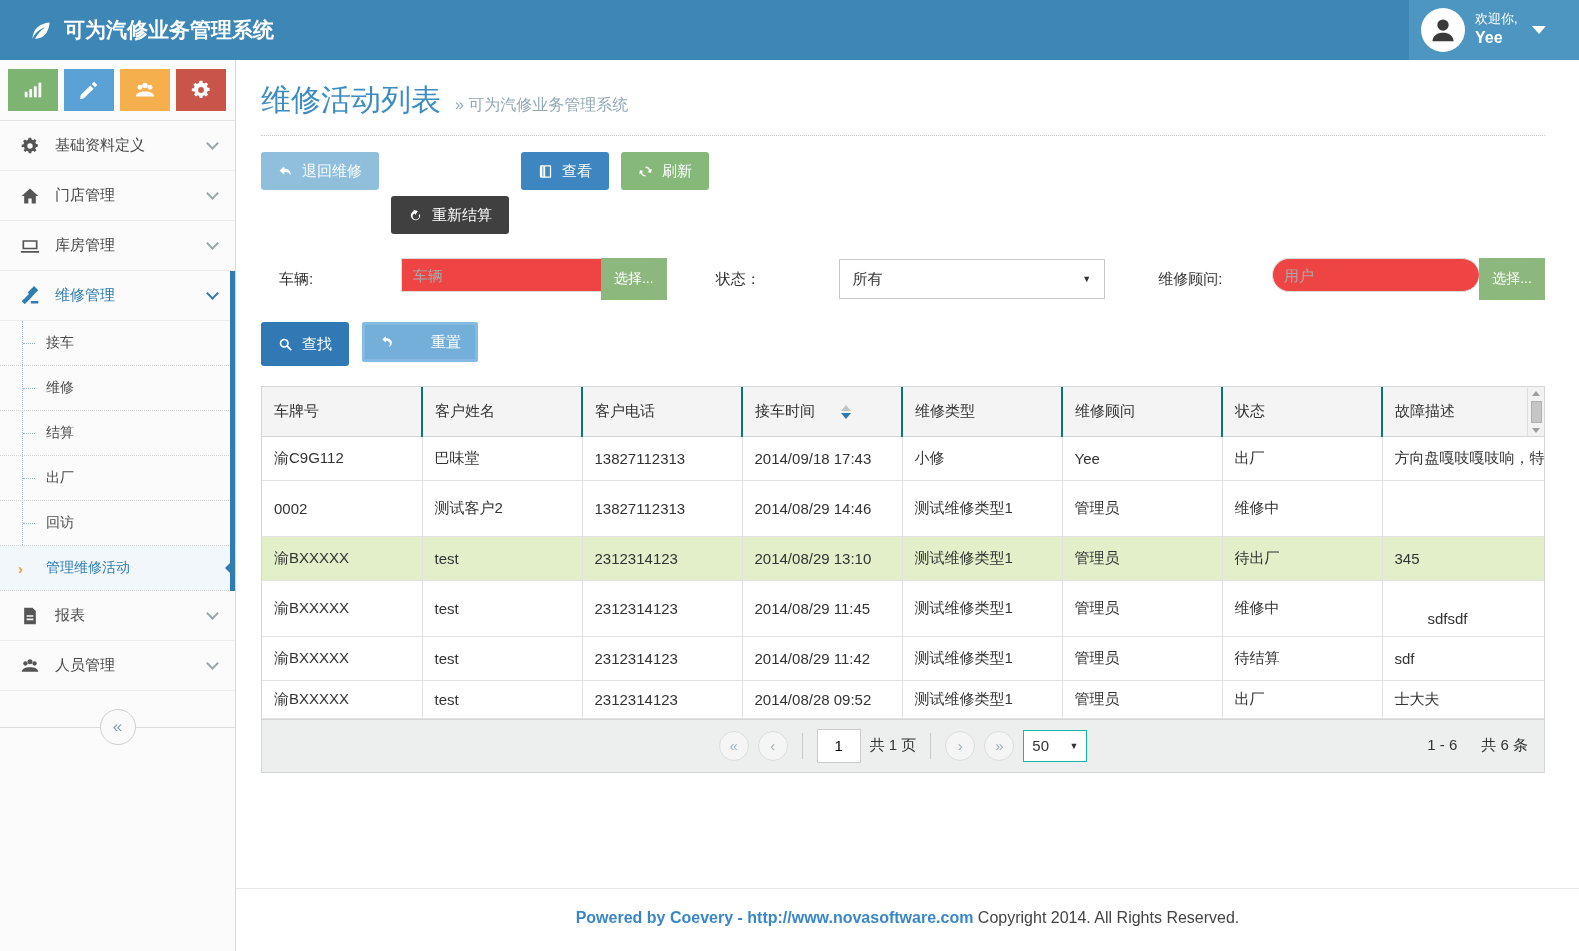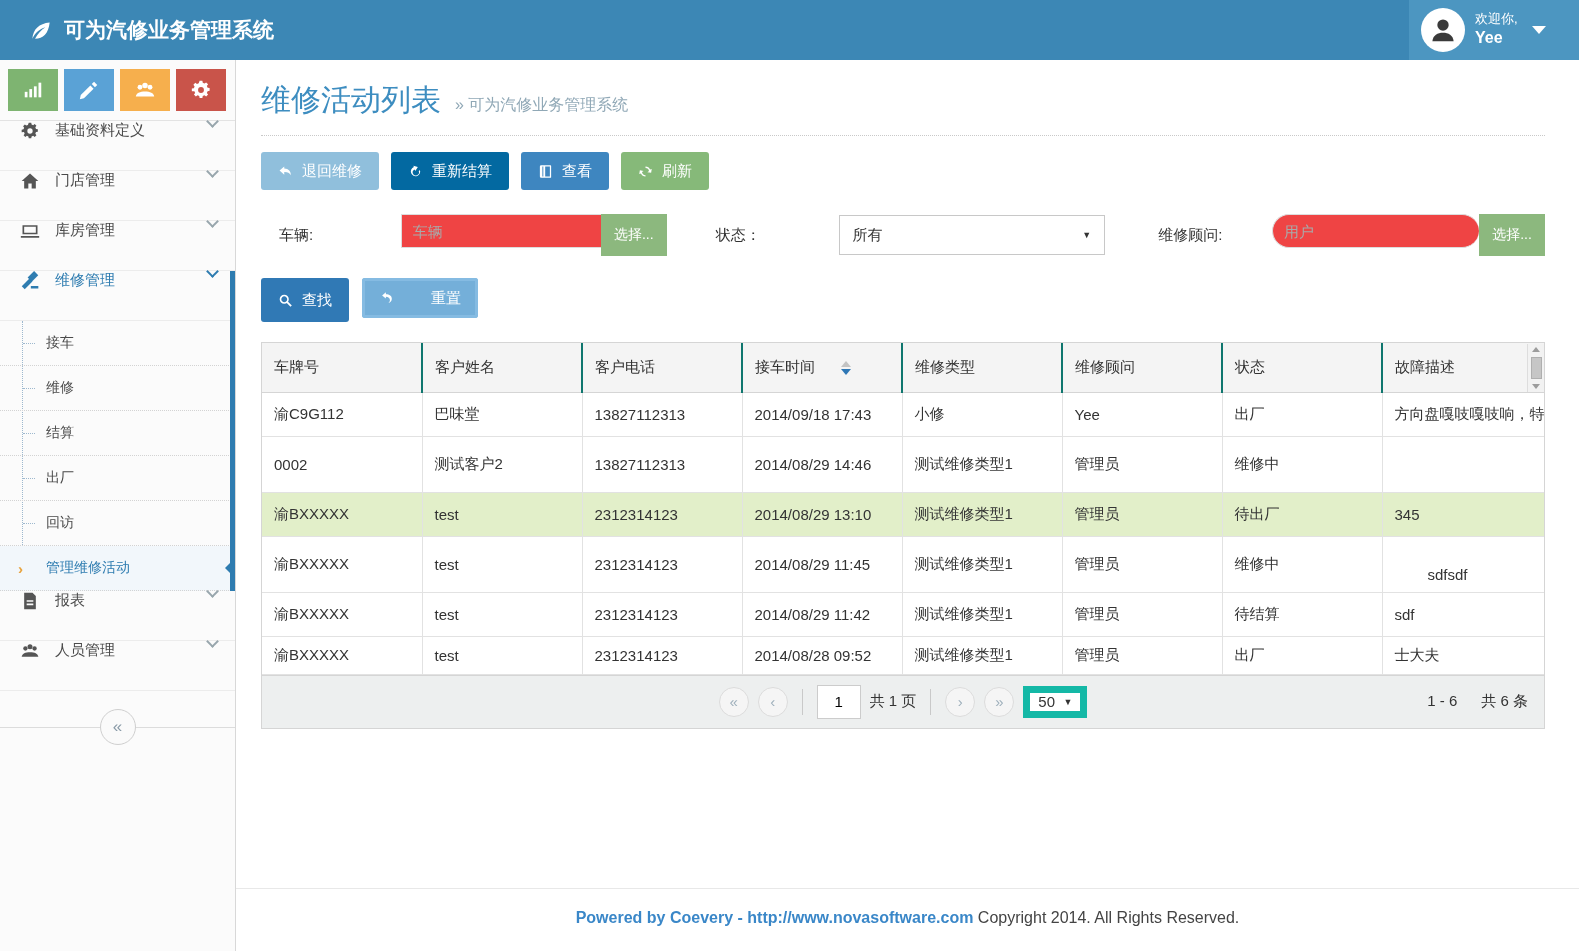--- a/index.html
+++ b/index.html
@@ -17,21 +17,21 @@
   .welcome .uname { font-size:16px; font-weight:bold; }
   .caret-dn { width:0; height:0; border-left:7px solid transparent; border-right:7px solid transparent; border-top:8px solid #fff; margin-left:4px; }
 
   
   .sidebar { position:absolute; left:0; top:60px; bottom:0; width:236px; background:#FBFBFB; border-right:1px solid #D8D8D8; }
   .quick { display:flex; gap:6px; padding:9px 0 9px 8px; border-bottom:1px solid #E3E3E3; }
   .sq { width:50px; height:42px; display:flex; align-items:center; justify-content:center; cursor:pointer; }
   .sq svg { width:22px; height:22px; fill:#fff; }
   .sq1 { background:#7EB471; } .sq2 { background:#5AA2D6; } .sq3 { background:#F6AF4D; } .sq4 { background:#C9544A; }
 
-  .menu-item { height:50px; display:flex; padding:0 18px 0 20px; border-bottom:1px solid #ECECEC; color:#4A4A4A; font-size:15px; cursor:pointer; background:#FBFBFB; }
+  .menu-item { height:50px; display:flex; align-items:center; padding:0 18px 0 20px; border-bottom:1px solid #ECECEC; color:#4A4A4A; font-size:15px; cursor:pointer; background:#FBFBFB; }
   .menu-item .mico { width:20px; height:20px; fill:#555; margin-right:15px; flex:none; }
   .chev { width:9px; height:9px; border-right:2px solid #98A6AD; border-bottom:2px solid #98A6AD; transform:rotate(45deg); margin-left:auto; margin-top:-4px; }
   .menu-item.active { color:#2E7CB0; }
   .menu-item.active .mico { fill:#2E7CB0; }
   .menu-item.active .chev { border-color:#2E7CB0; }
 
   .repair-group { position:relative; }
   .repair-group::after { content:''; position:absolute; top:0; right:0; bottom:0; width:5px; background:#2E7CB0; }
   .submenu { position:relative; }
   .submenu::before { content:''; position:absolute; left:22px; top:0; bottom:0; border-left:1px dotted #9DB8CE; }
@@ -50,21 +50,21 @@
   .main { margin-left:236px; padding:0 34px 0 25px; }
   .page-head { padding-top:20px; display:flex; align-items:baseline; gap:14px; }
   .page-title { color:#3D8DC0; font-size:30px; font-weight:400; }
   .breadcrumb { color:#90A8B6; font-size:16px; }
   .divider { border-bottom:1px dotted #C9C9C9; margin-top:14px; }
 
   .toolbar { margin-top:16px; display:flex; gap:12px; }
   .btn { height:38px; display:inline-flex; align-items:center; gap:9px; padding:0 17px; color:#fff; font-size:15px; border:none; border-radius:3px; cursor:pointer; font-family:inherit; }
   .btn svg { width:15px; height:15px; fill:#fff; flex:none; }
   .btn-return { background:#90BFDC; }
-  .btn-resettle { background:#0369a1; }
+  .btn-resettle { background:#404040;margin-top:44px; }
   .btn-view { background:#3E86C0; }
   .btn-refresh { background:#86B979; }
 
   .filters { margin-top:24px; display:flex; align-items:center; font-size:15px; }
   .f-label-vehicle { margin-left:18px; width:122px; }
   .f-label-status { margin-left:49px; width:123px; }
   .f-label-advisor { margin-left:53px; width:114px; }
   .ig { display:flex; }
   .ig input { width:200px; height:34px; background:#ef4444; border:1px solid #DDDDDD; border-right:none; padding:0 11px; font-size:15px; color:#333; font-family:inherit; }
   .ig input::placeholder { color:#A9A9A9; }
@@ -95,21 +95,21 @@
   .tri-up { width:0; height:0; border-left:4px solid transparent; border-right:4px solid transparent; border-bottom:5px solid #9C9C9C; }
   .tri-dn { width:0; height:0; border-left:4px solid transparent; border-right:4px solid transparent; border-top:5px solid #9C9C9C; }
   .thumb { width:11px; height:22px; background:#C6C6C6; border:1px solid #AFAFAF; }
 
   
   .pagebar { background:#EDEFEF; border:1px solid #D5D5D5; height:54px; position:relative; display:flex; align-items:center; justify-content:center; gap:9px; }
   .pcirc { width:30px; height:30px; border-radius:50%; border:1px solid #DCDCDC; background:#F5F5F5; color:#9FB0BC; font-size:15px; display:flex; align-items:center; justify-content:center; cursor:pointer; }
   .psep { width:1px; height:26px; background:#C9C9C9; margin:0 5px; }
   .page-input { width:44px; height:34px; border:1px solid #CCCCCC; text-align:center; font-size:15px; background:#fff; font-family:inherit; }
   .ptext { font-size:15px; color:#333; }
-  .psize { width:64px; height:32px; background:#fff; border:7px solid #14b8a6; display:flex; align-items:center; justify-content:space-between; padding:0 8px; cursor:pointer; font-size:15px; }
+  .psize { width:64px; height:32px; background:#fff; border:1px solid #14b8a6; display:flex; align-items:center; justify-content:space-between; padding:0 8px; cursor:pointer; font-size:15px; }
   .psize .arrow { font-size:9px; color:#333; }
   .prange { position:absolute; right:16px; font-size:15px; color:#333; display:flex; gap:24px; }
 
   
   .footer { position:absolute; left:236px; right:0; top:888px; border-top:1px solid #E8E8E8; text-align:center; padding-top:20px; font-size:16px; color:#444; }
   .flink { color:#3A87C8; font-weight:bold; cursor:pointer; }
 </style>
 </head>
 <body>
 

